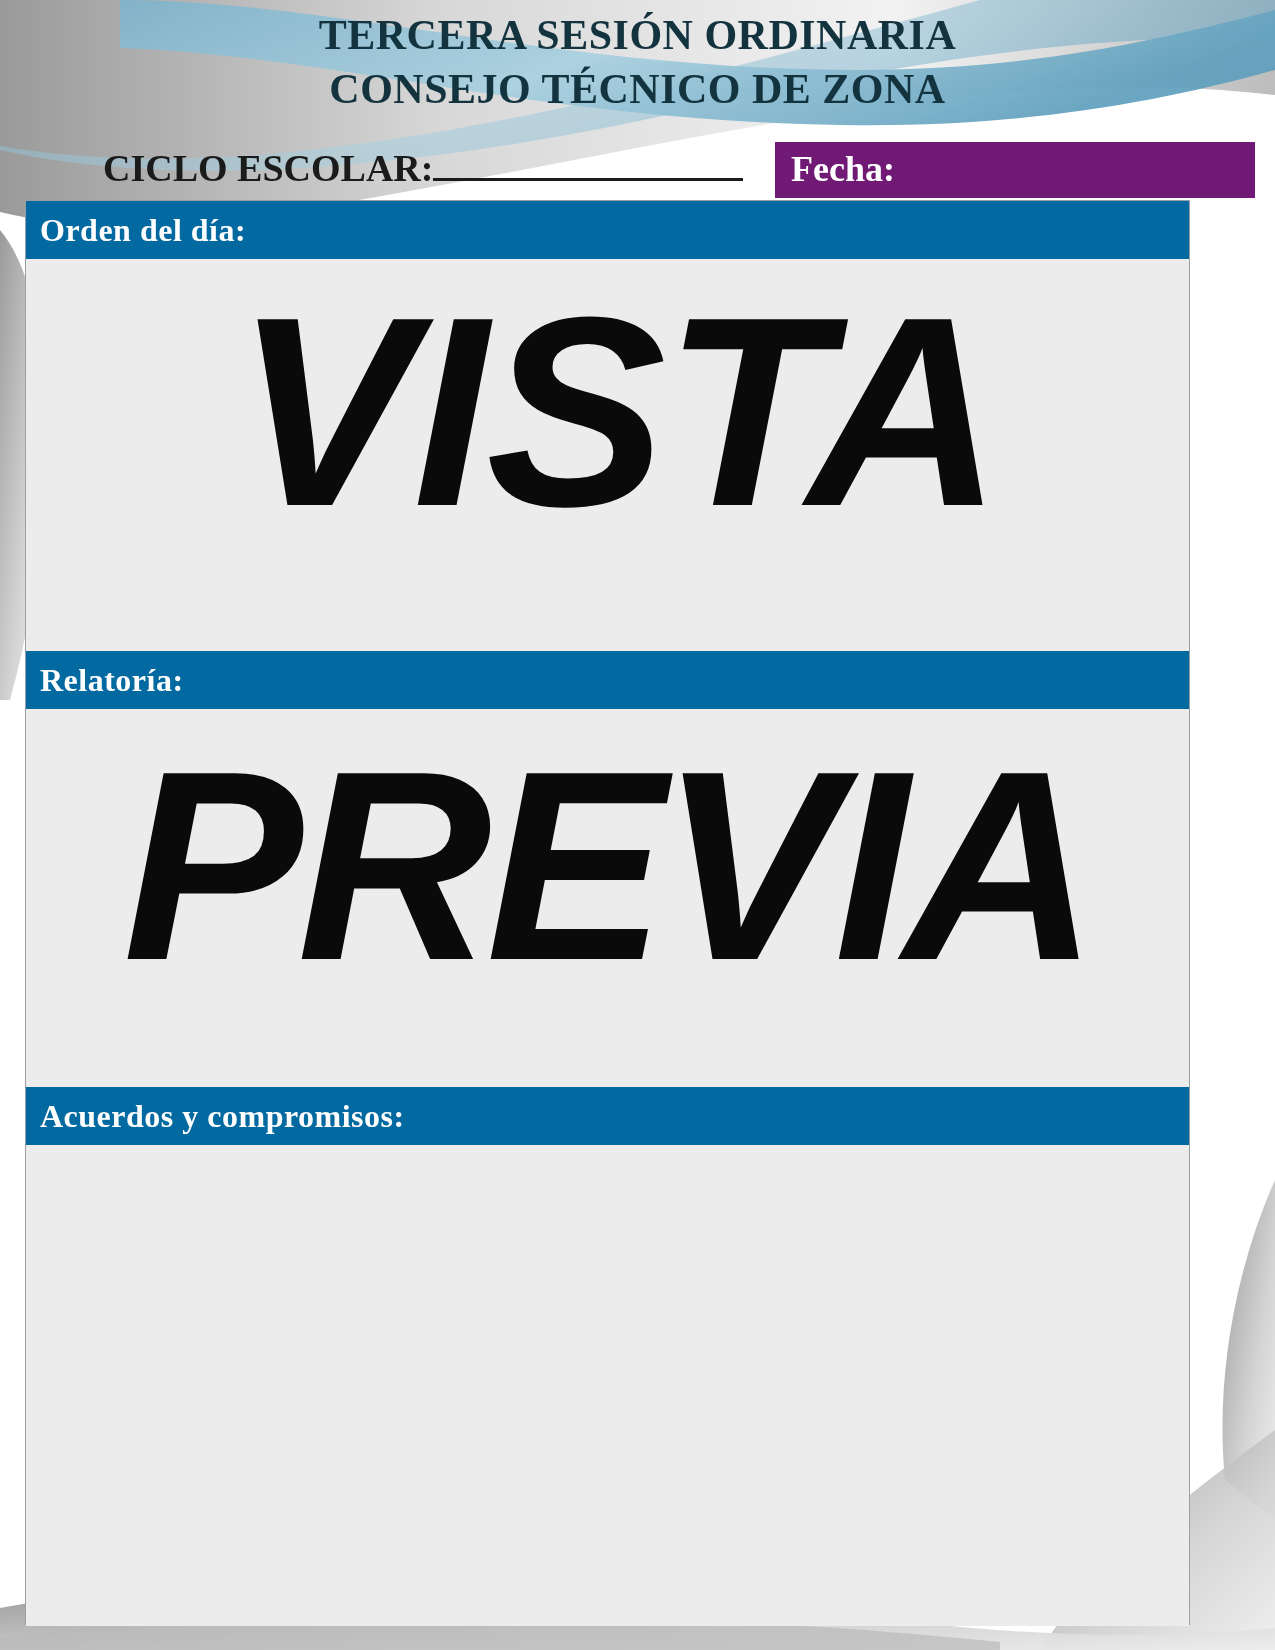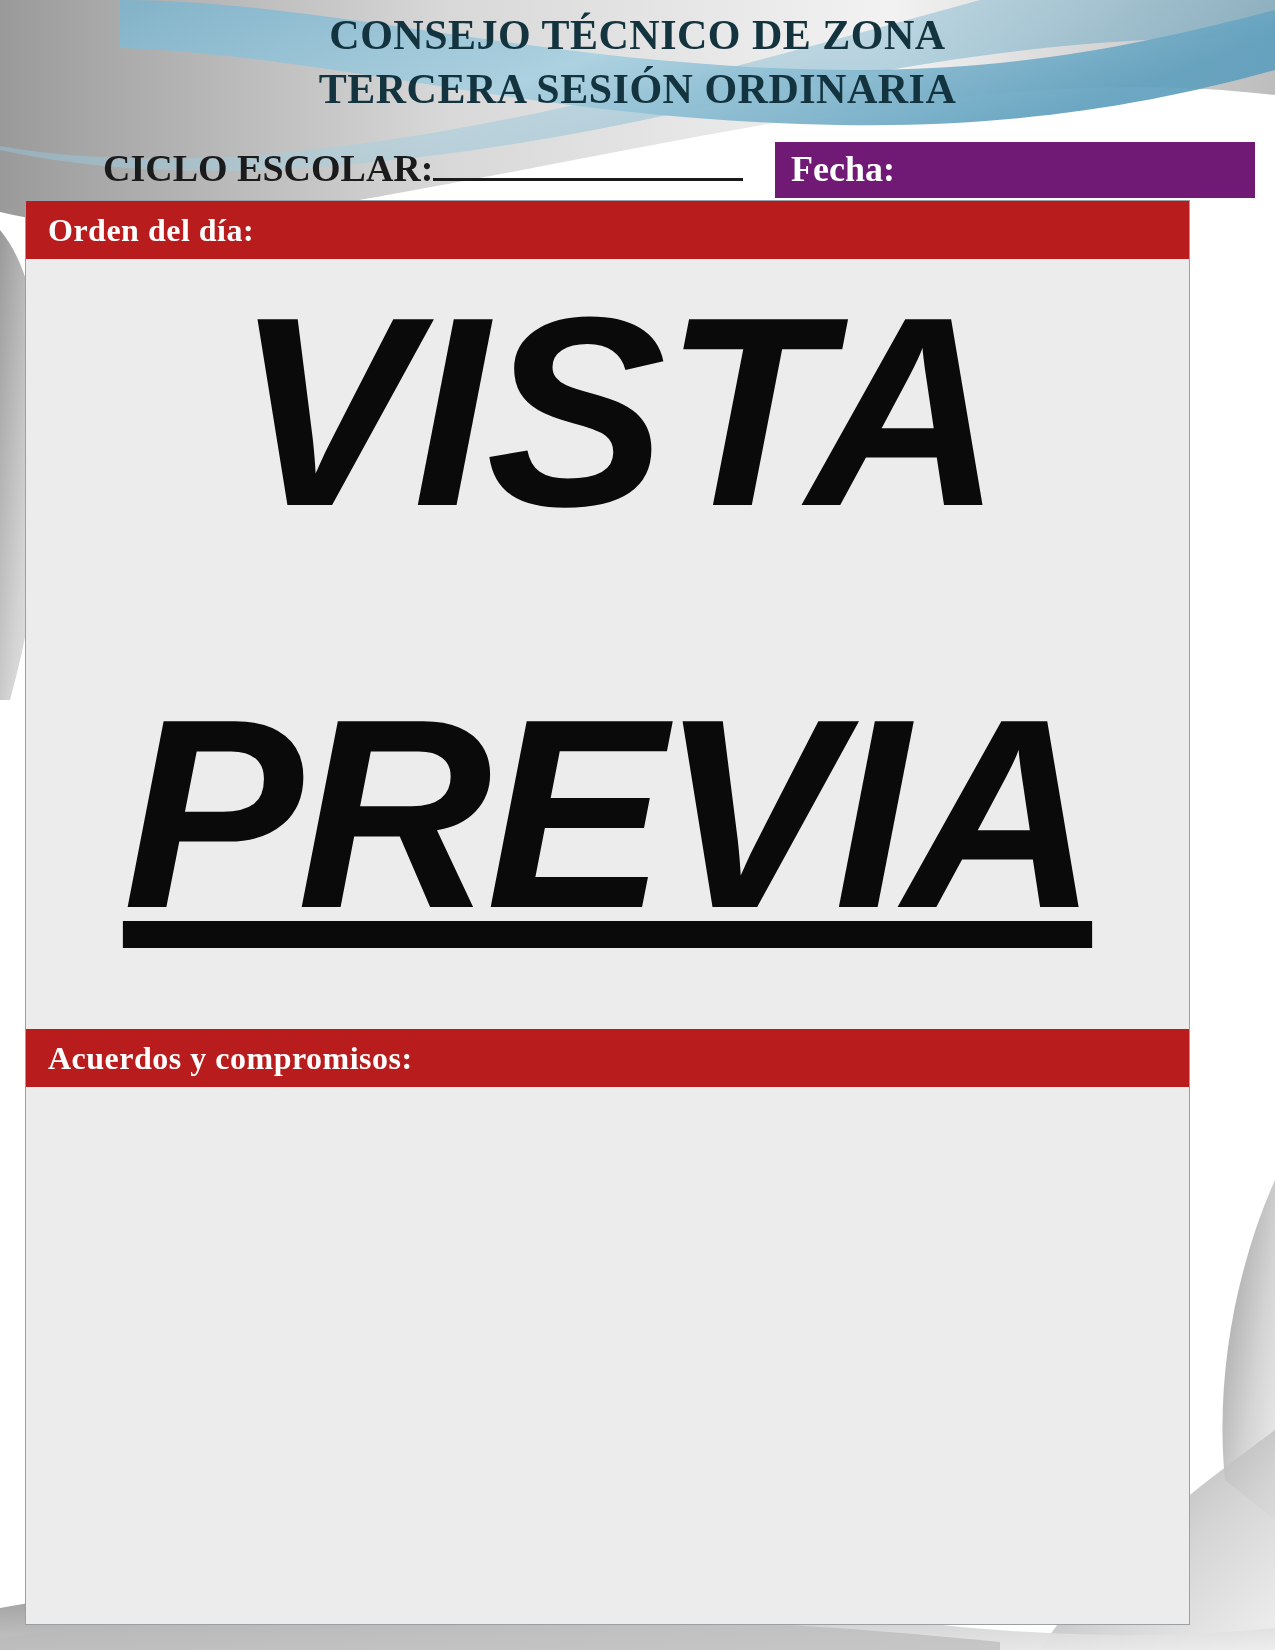--- a/index.html
+++ b/index.html
@@ -92,25 +92,25 @@
     left: 25px;
     top: 200px;
     width: 1165px;
     height: 1425px;
     border: 1px solid #9aa0a6;
     background: #ececec;
     box-sizing: border-box;
     z-index: 6;
   }
   .band {
-    background: #b91c1c;
+    background: #0369a1;
     height: 58px;
     display: flex;
     align-items: center;
-    padding-left: 22px;
+    padding-left: 14px;
     box-sizing: border-box;
   }
   .band-label {
     font-family: "Liberation Serif", serif;
     font-weight: bold;
     font-size: 32px;
     color: #ffffff;
     letter-spacing: 0.5px;
   }
   .content-cell {
@@ -133,24 +133,23 @@
     color: #0a0a0a;
     line-height: 1;
     white-space: nowrap;
   }
   .watermark-vista {
     top: 18px;
     font-size: 270px;
     letter-spacing: -2px;
   }
   .watermark-previa {
-    top: 28px;
+    top: 22px;
     font-size: 270px;
     letter-spacing: -6px;
-    text-decoration: underline;
   }
 </style>
 </head>
 <body>
 
 <div class="bg-layer">
   <svg viewBox="0 0 1275 1650" xmlns="http://www.w3.org/2000/svg" aria-hidden="true">
     <defs>
       <linearGradient id="gTopGray" x1="0" y1="0" x2="1" y2="0">
         <stop offset="0%" stop-color="#9a9a9a"></stop>
@@ -179,42 +178,45 @@
 
     <path d="M1275,1180 C1235,1270 1215,1380 1225,1480 L1275,1520 Z" fill="url(#gSideGray)" opacity="0.9"></path>
     <path d="M1275,1430 C1180,1500 1090,1570 1040,1650 L1275,1650 Z" fill="url(#gSideGray)" opacity="0.85"></path>
 
     <path d="M0,1608 C250,1560 620,1585 900,1620 C1020,1636 1160,1640 1275,1628 L1275,1650 L0,1650 Z" fill="url(#gSideGray)" opacity="0.95"></path>
     <path d="M0,1638 C300,1598 700,1612 1000,1642 L1000,1650 L0,1650 Z" fill="#b9b9b9" opacity="0.7"></path>
   </svg>
 </div>
 
 <div class="title-block">
+  <div class="title-line">TERCERA SESIÓN ORDINARIA</div>
   <div class="title-line">CONSEJO TÉCNICO DE ZONA</div>
-  <div class="title-line">TERCERA SESIÓN ORDINARIA</div>
 </div>
 
 <div class="ciclo-row">
   <div class="ciclo-label">
     <span>CICLO ESCOLAR:</span><span class="ciclo-blank"></span>
   </div>
   <div class="fecha-box">
     <span class="fecha-label">Fecha:</span>
   </div>
 </div>
 
 <div class="doc-frame">
 
   <div class="band">
     <span class="band-label">Orden del día:</span>
   </div>
   <div class="content-cell cell-orden">
     <div class="watermark watermark-vista">VISTA</div>
   </div>
 
+  <div class="band">
+    <span class="band-label">Relatoría:</span>
+  </div>
   <div class="content-cell cell-relat">
     <div class="watermark watermark-previa">PREVIA</div>
   </div>
 
   <div class="band">
     <span class="band-label">Acuerdos y compromisos:</span>
   </div>
   <div class="content-cell cell-acuer">
     <div class="watermark"></div>
   </div>

